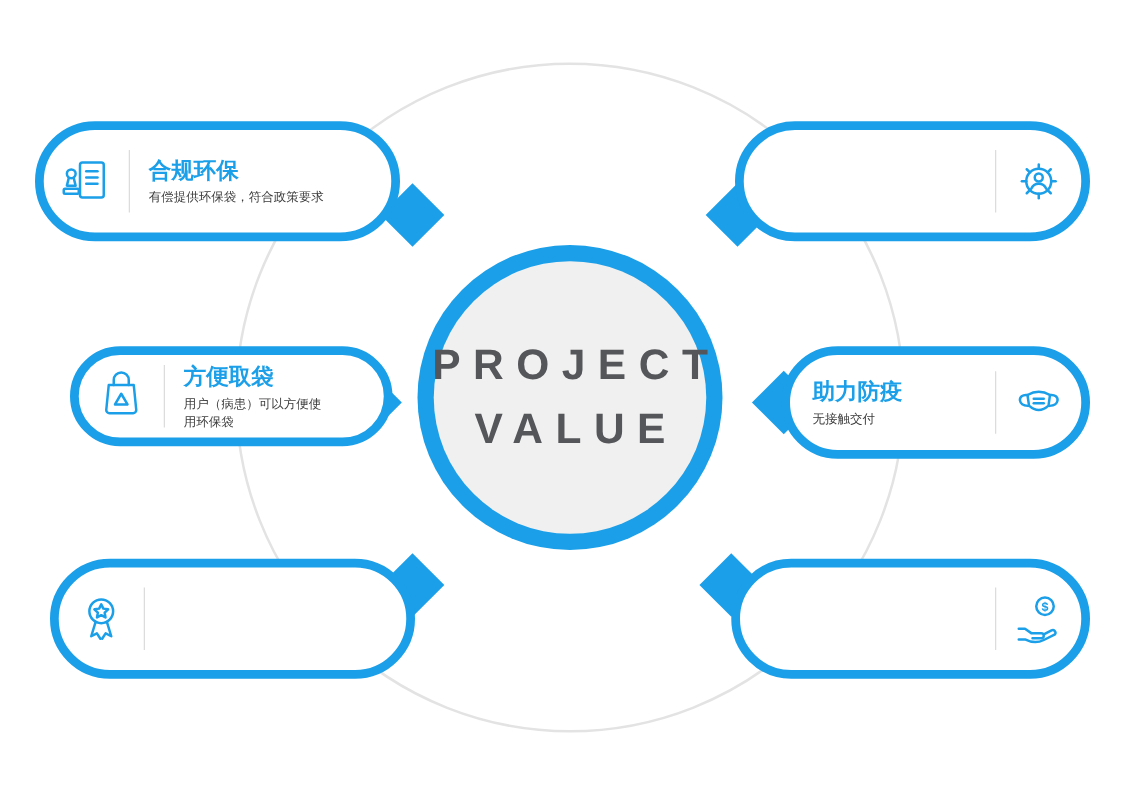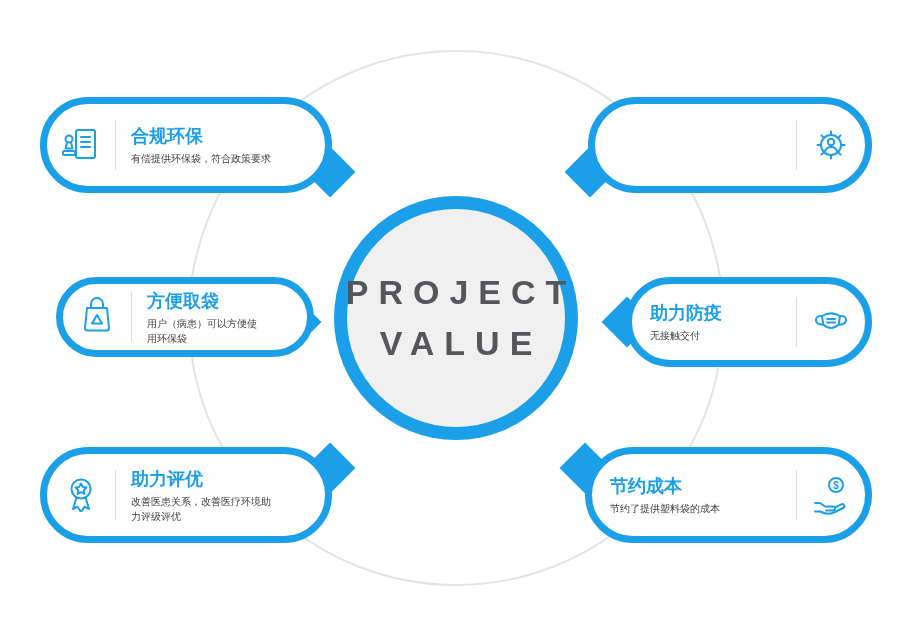--- a/index.html
+++ b/index.html
@@ -90,21 +90,21 @@
 
   <div class="big-circle"></div>
 
   <div class="tip" style="left:312px; top:154px;"></div>
   <div class="tip" style="left:278px; top:304px;"></div>
   <div class="tip" style="left:312px; top:450px;"></div>
   <div class="tip" style="left:572px; top:154px;"></div>
   <div class="tip" style="left:609px; top:304px;"></div>
   <div class="tip" style="left:567px; top:450px;"></div>
 
-  <div class="pill left p1" style="left:40px; top:97px; width:292px; height:96px;">
+  <div class="pill left p1" style="left:28px; top:97px; width:292px; height:96px;">
     <div class="icon-box">
       <svg width="44" height="44" viewBox="0 0 44 44" fill="none" stroke="currentColor" stroke-width="2" stroke-linecap="round" stroke-linejoin="round">
         <rect x="17" y="7" width="19" height="28" rx="2"></rect>
         <line x1="22" y1="14" x2="31" y2="14"></line>
         <line x1="22" y1="19" x2="31" y2="19"></line>
         <line x1="22" y1="24" x2="31" y2="24"></line>
         <circle cx="10" cy="16" r="3.5"></circle>
         <path d="M8 19.5 L6.5 25.5 H13.5 L12 19.5"></path>
         <rect x="4" y="28" width="12" height="4" rx="1"></rect>
       </svg>
@@ -134,24 +134,20 @@
   <div class="pill left p3" style="left:40px; top:447px; width:292px; height:96px;">
     <div class="icon-box">
       <svg width="44" height="44" viewBox="0 0 44 44" fill="none" stroke="currentColor" stroke-width="2" stroke-linecap="round" stroke-linejoin="round">
         <circle cx="22" cy="16" r="9.5"></circle>
         <path d="M22 10.5 l1.7 3.4 3.8 0.55 -2.75 2.7 0.65 3.8 -3.4 -1.8 -3.4 1.8 0.65 -3.8 -2.75 -2.7 3.8 -0.55 z"></path>
         <path d="M17.5 24.5 L14 36 l4.5 -2.3 2.8 4.3"></path>
         <path d="M26.5 24.5 L30 36 l-4.5 -2.3 -2.8 4.3"></path>
       </svg>
     </div>
     <div class="divider"></div>
-    <div class="text-box">
-      <div class="title">助力评优</div>
-      <div class="desc">改善医患关系，改善医疗环境助力评级评优</div>
-    </div>
   </div>
 
   <div class="pill right p4" style="left:588px; top:97px; width:284px; height:96px;">
     <div class="icon-box">
       <svg width="44" height="44" viewBox="0 0 44 44" fill="none" stroke="currentColor" stroke-width="2" stroke-linecap="round" stroke-linejoin="round">
         <circle cx="22" cy="22" r="10"></circle>
         <line x1="32" y1="22" x2="35.5" y2="22"></line>
         <line x1="29.1" y1="29.1" x2="31.6" y2="31.6"></line>
         <line x1="22" y1="32" x2="22" y2="35.5"></line>
         <line x1="14.9" y1="29.1" x2="12.4" y2="31.6"></line>
@@ -186,24 +182,20 @@
   <div class="pill right p6" style="left:585px; top:447px; width:287px; height:96px;">
     <div class="icon-box">
       <svg width="44" height="44" viewBox="0 0 44 44" fill="none" stroke="currentColor" stroke-width="2" stroke-linecap="round" stroke-linejoin="round">
         <circle cx="27" cy="12" r="7"></circle>
         <text x="27" y="15.5" font-size="10" font-weight="bold" text-anchor="middle" stroke="none" fill="currentColor">$</text>
         <path d="M6 30 h5 l5 3.5 h8 a2 2 0 0 1 0 4 h-7"></path>
         <path d="M6 38.5 h5 c5 2.5 11 2.5 15 0.5 l9 -4.5 a2.2 2.2 0 0 0 -2.8 -3.2 l-5.8 3"></path>
       </svg>
     </div>
     <div class="divider"></div>
-    <div class="text-box">
-      <div class="title">节约成本</div>
-      <div class="desc">节约了提供塑料袋的成本</div>
-    </div>
   </div>
 
   <div class="center-ring">
     <div class="center-inner">
       <div class="center-line">PROJECT</div>
       <div class="center-line">VALUE</div>
     </div>
   </div>
 
 </div>

